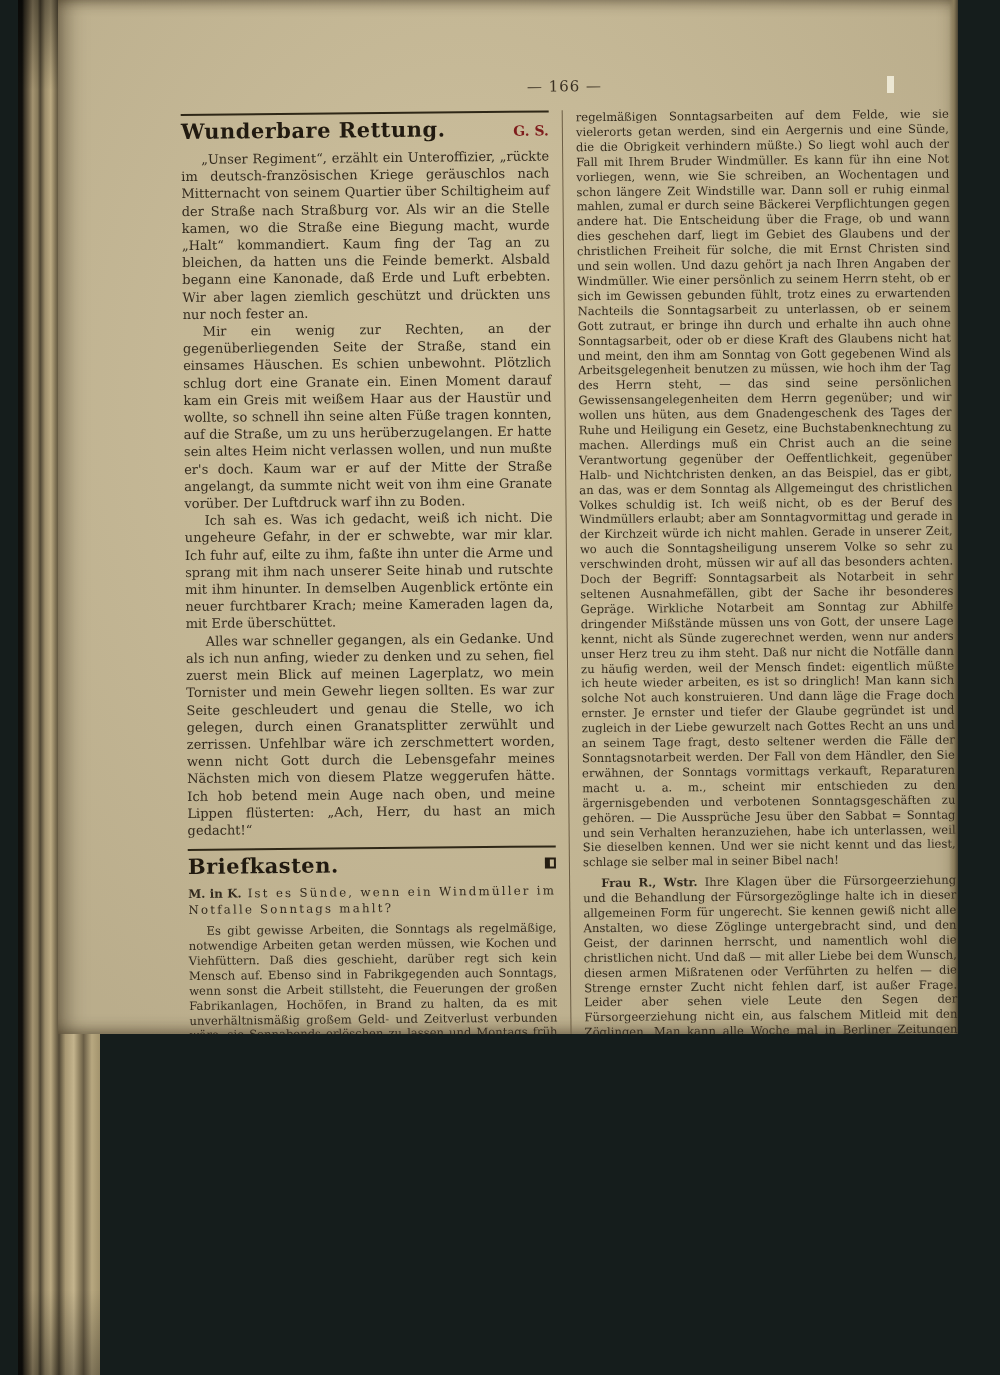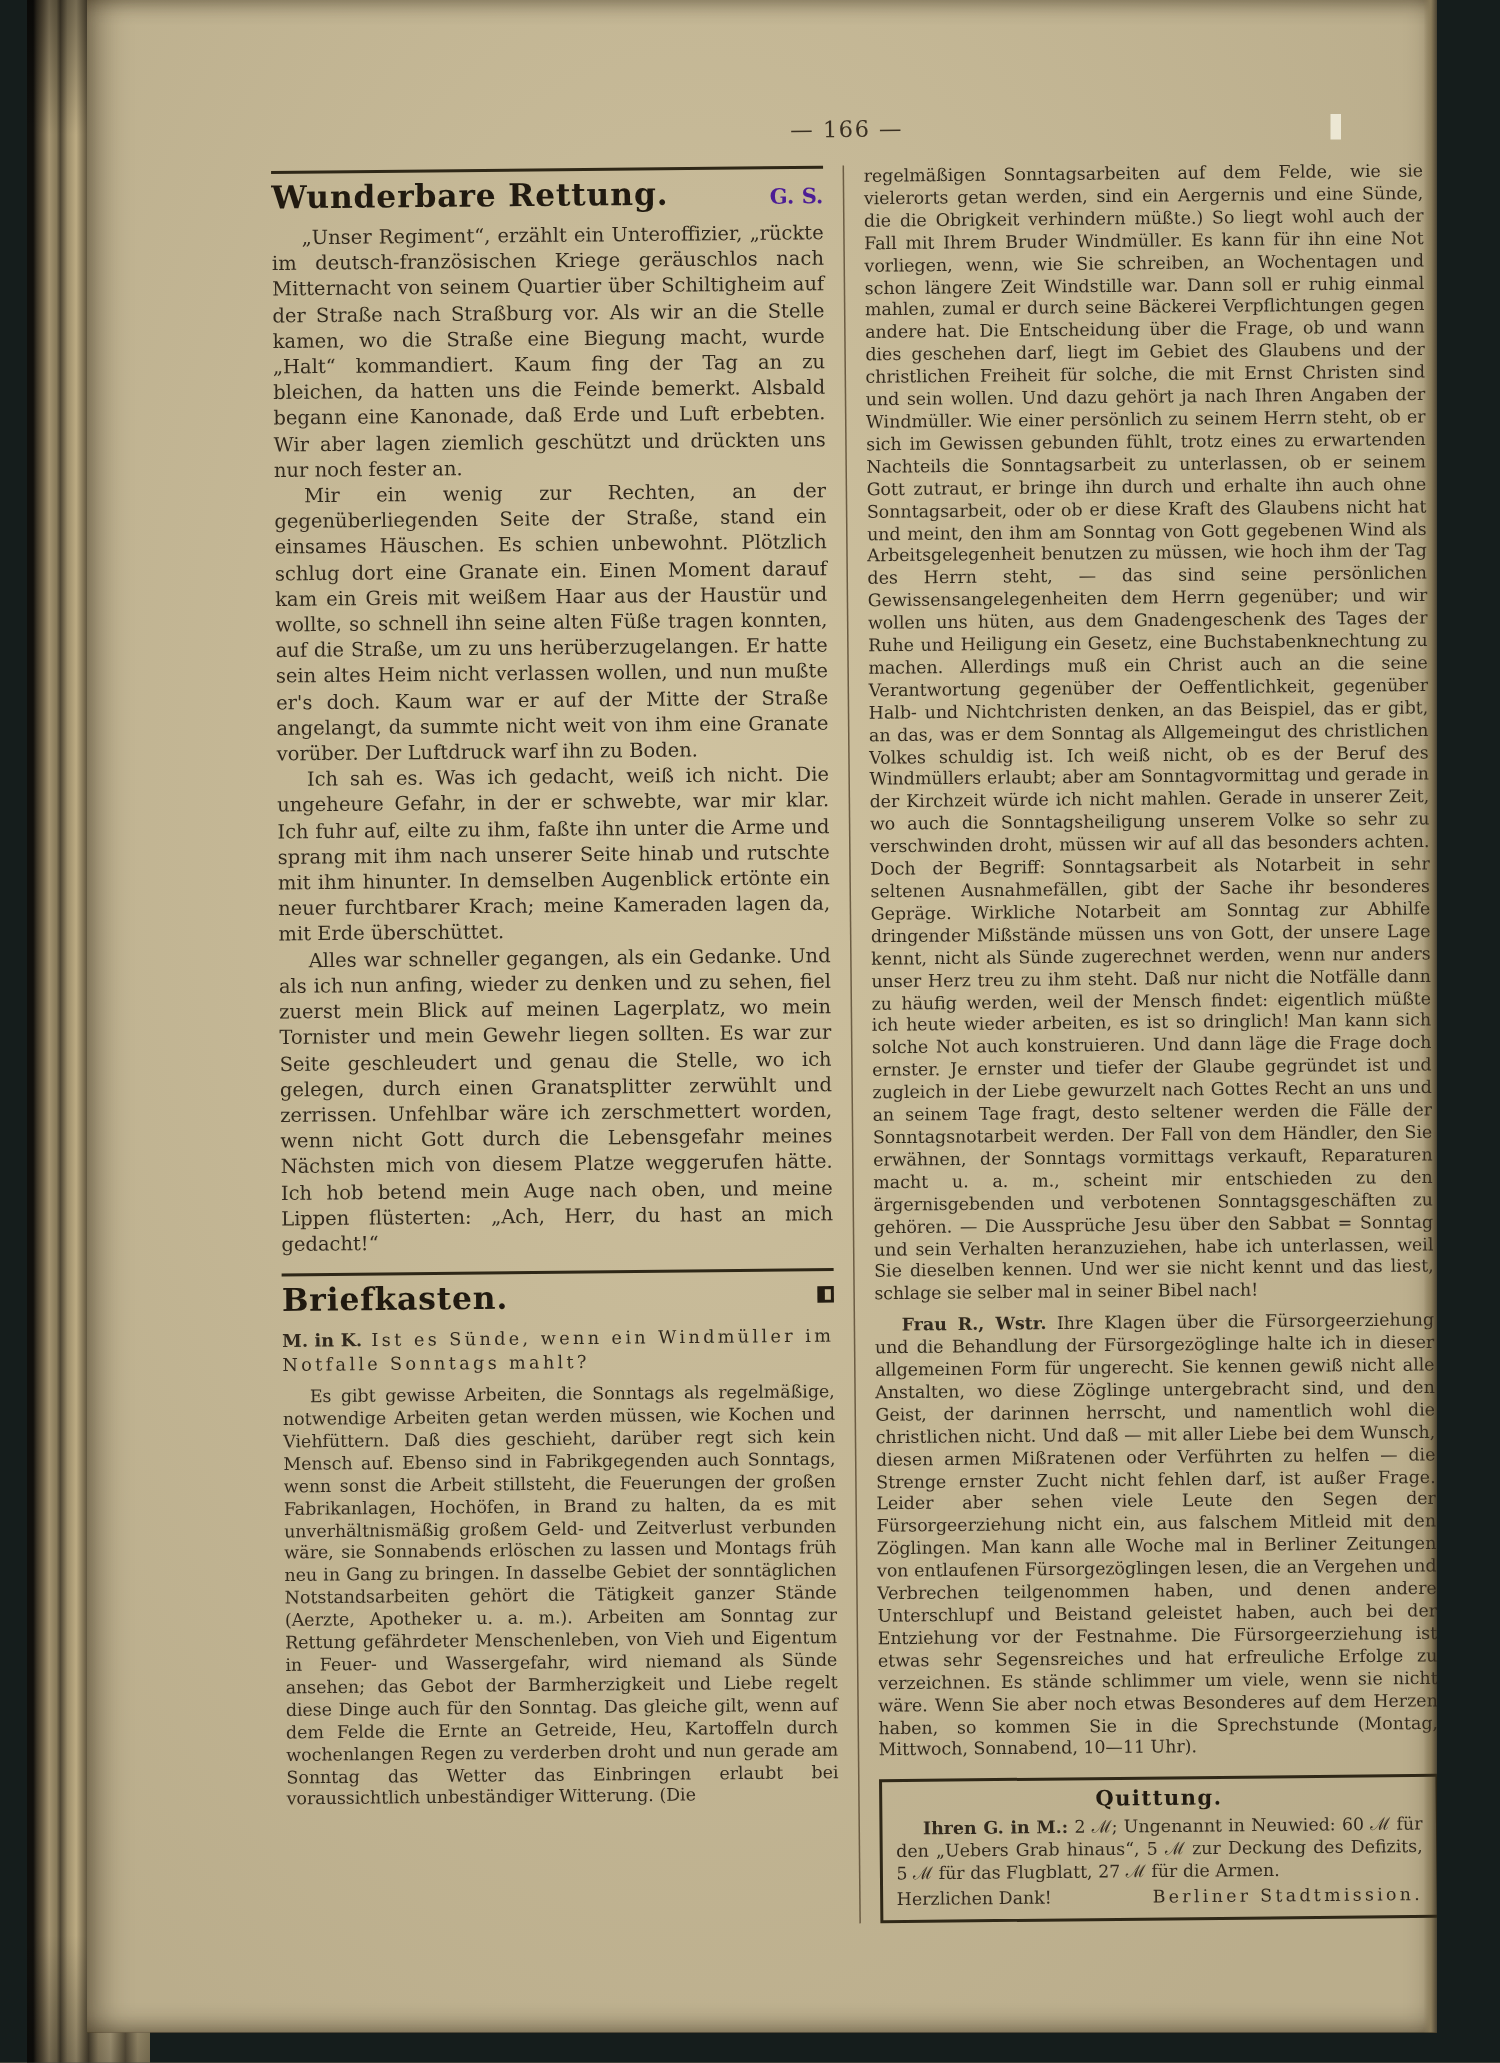--- a/index.html
+++ b/index.html
@@ -25,21 +25,21 @@
       #6a5e46 80%, #b8a880 90%,
       #a2936d 100%);
   }
   .binding::after {
     content: ""; position: absolute; inset: 0;
     background: linear-gradient(180deg, rgba(0,0,0,.38), rgba(0,0,0,0) 90px, rgba(0,0,0,0) 1290px, rgba(0,0,0,.30));
   }
 
   
   .page {
-    position: absolute; left: 58px; top: 0; width: 900px; height: 1355px;
+    position: absolute; left: 58px; top: 0; width: 900px; height: 1034px;
     background: #c8ba96;
     box-shadow:
       inset 16px 0 22px -10px rgba(45,33,15,.55),
       inset -12px 0 16px -9px rgba(55,42,18,.50),
       inset 0 10px 14px -9px rgba(45,33,15,.45),
       inset 0 -12px 16px -10px rgba(45,33,15,.45);
     overflow: hidden;
   }
   .page::before {
     content: ""; position: absolute; inset: 0; pointer-events: none;
@@ -67,21 +67,21 @@
   .col-right { flex: 1; border-left: 1px solid #6b5c43; padding-left: 13px; }
 
   .section-head {
     border-top: 2px solid #2e2717; padding-top: 3px;
     display: flex; justify-content: space-between; align-items: baseline;
     margin: 0 0 7px 0;
   }
   .title-lg {
     font-weight: 700; font-size: 21px; letter-spacing: .5px; color: #211a10;
   }
-  .byline { font-weight: 700; font-size: 14px; color: #4c1d95; }
+  .byline { font-weight: 700; font-size: 14px; color: #7f1d1d; }
   .square {
     width: 11px; height: 11px; background: #241d12; align-self: center; position: relative;
   }
   .square::after {
     content: ""; position: absolute; right: 2px; top: 2px; width: 4px; height: 7px; background: #c8ba96;
   }
 
   p { margin: 0; text-align: justify; overflow-wrap: break-word; }
   .story { font-size: 13px; line-height: 17.2px; text-indent: 20px; }
   .small { font-size: 11.6px; line-height: 14.9px; text-indent: 18px; }

